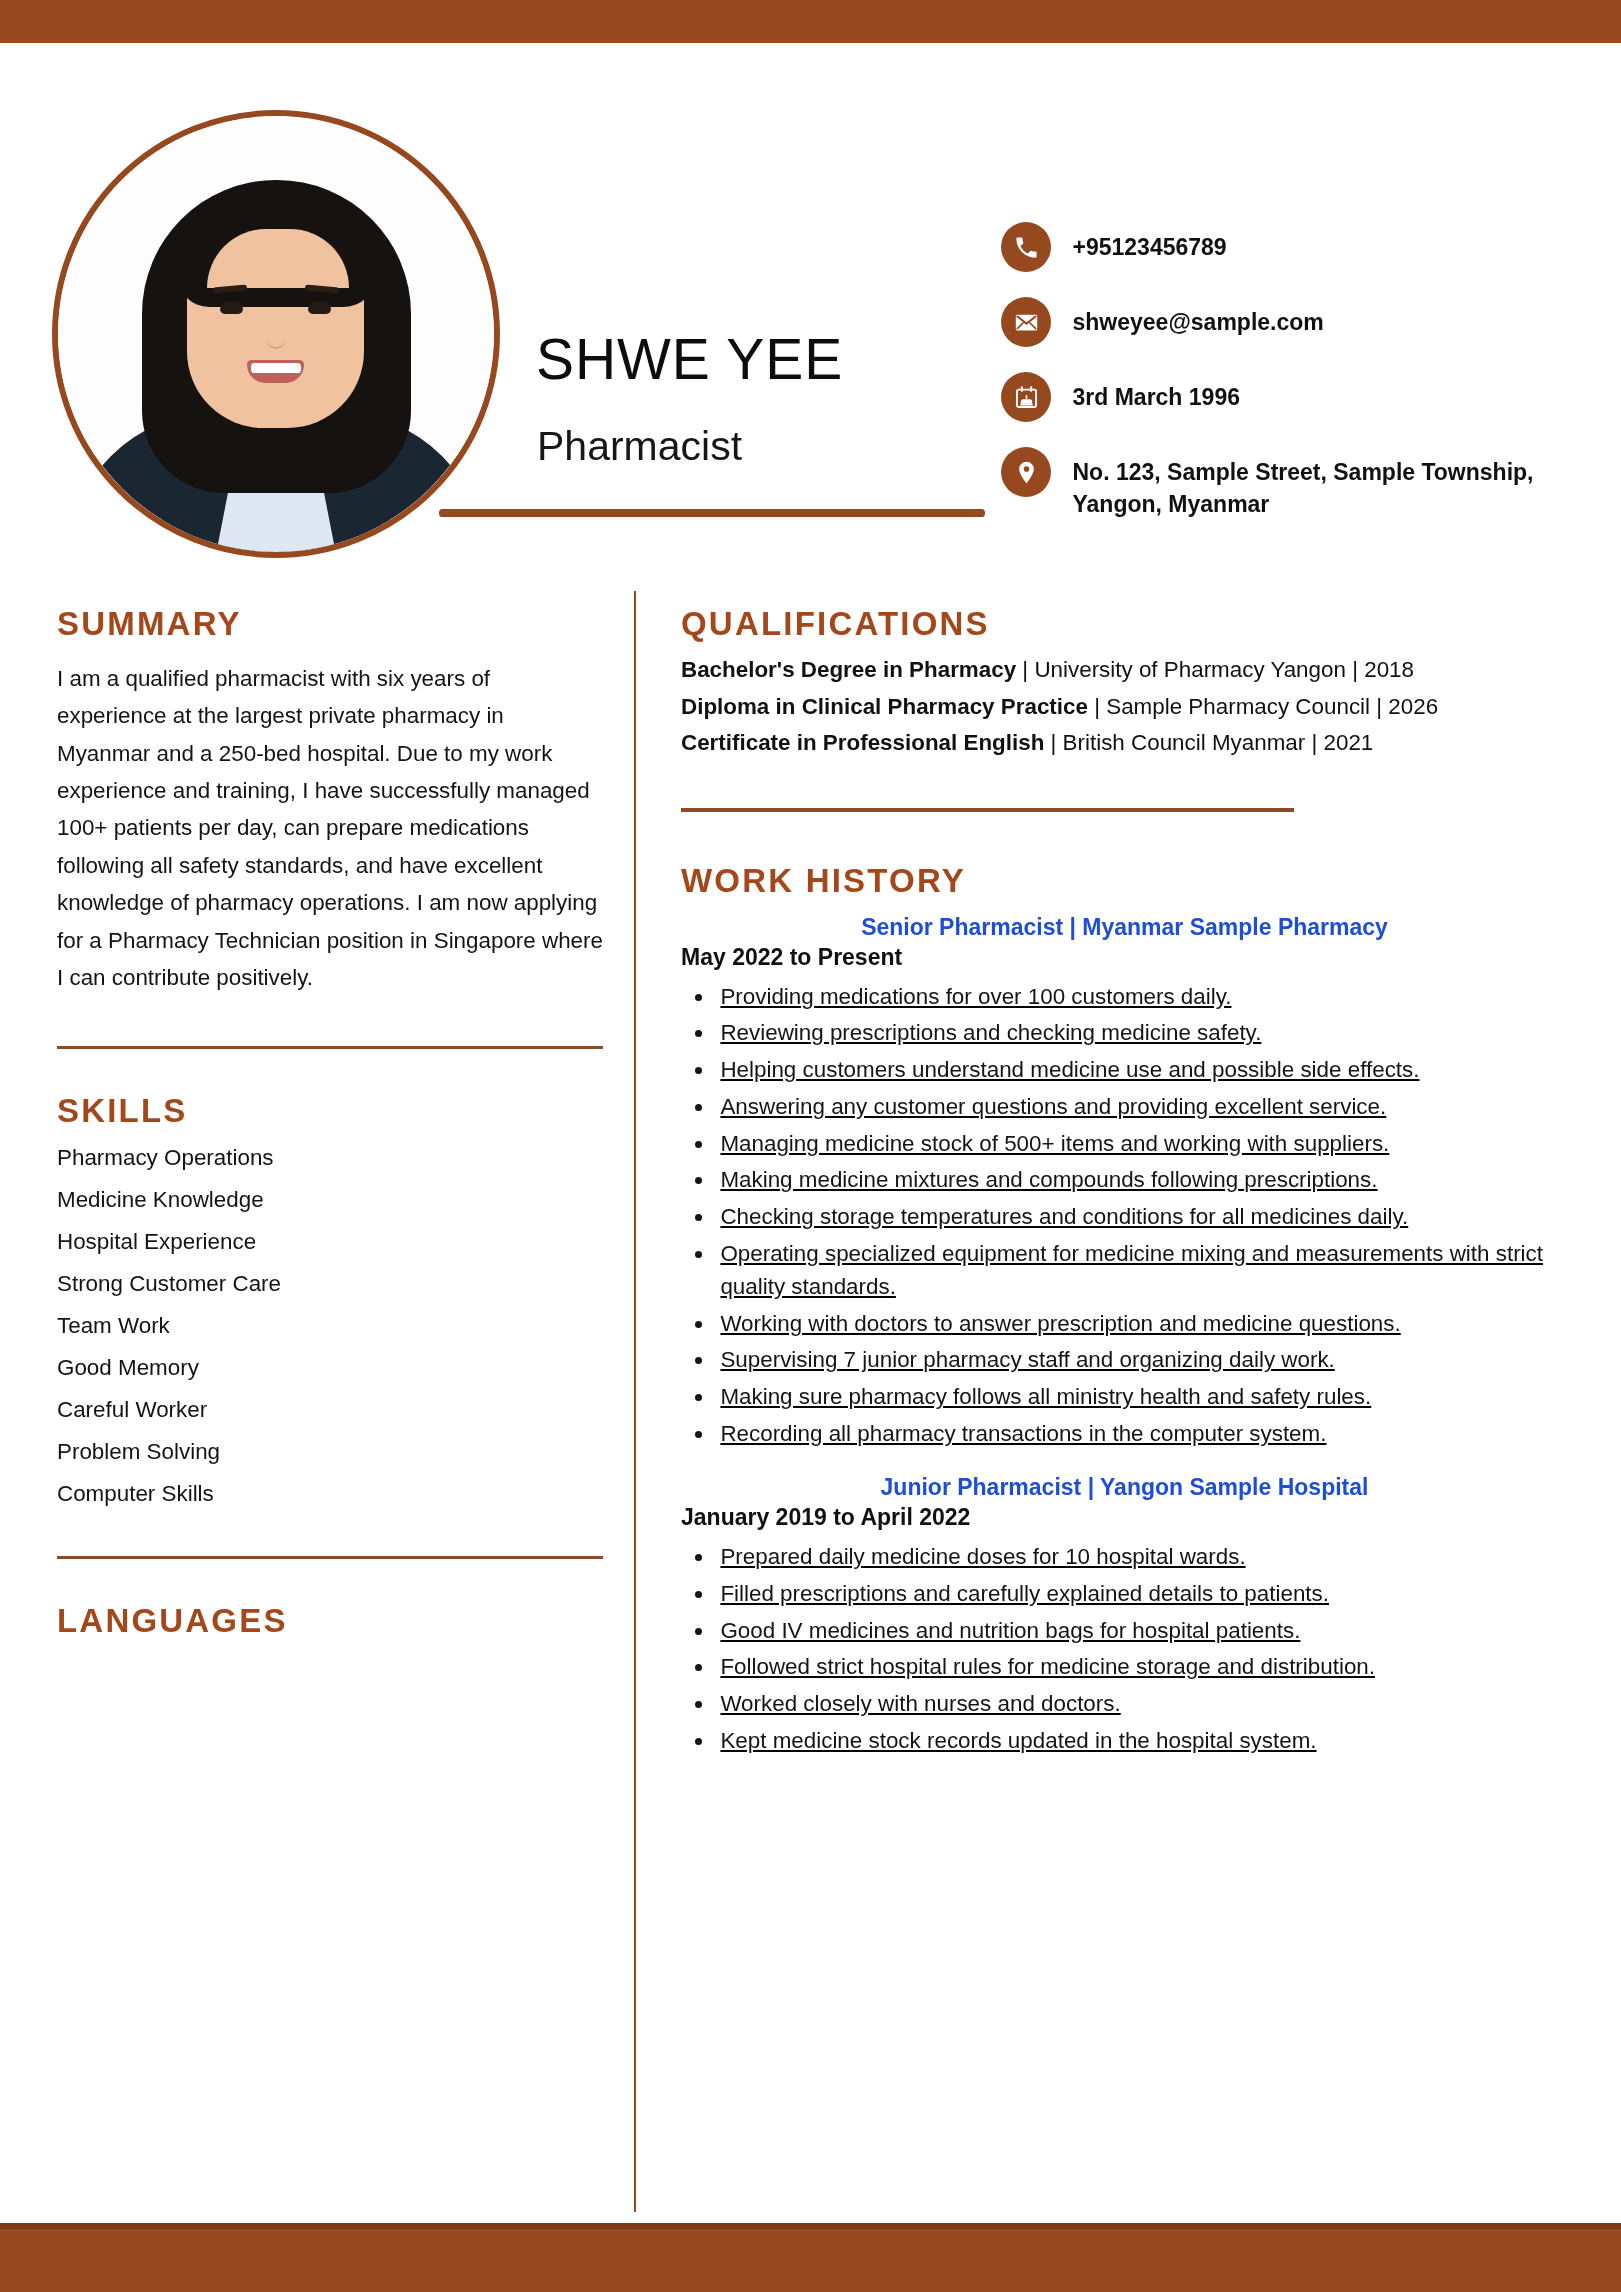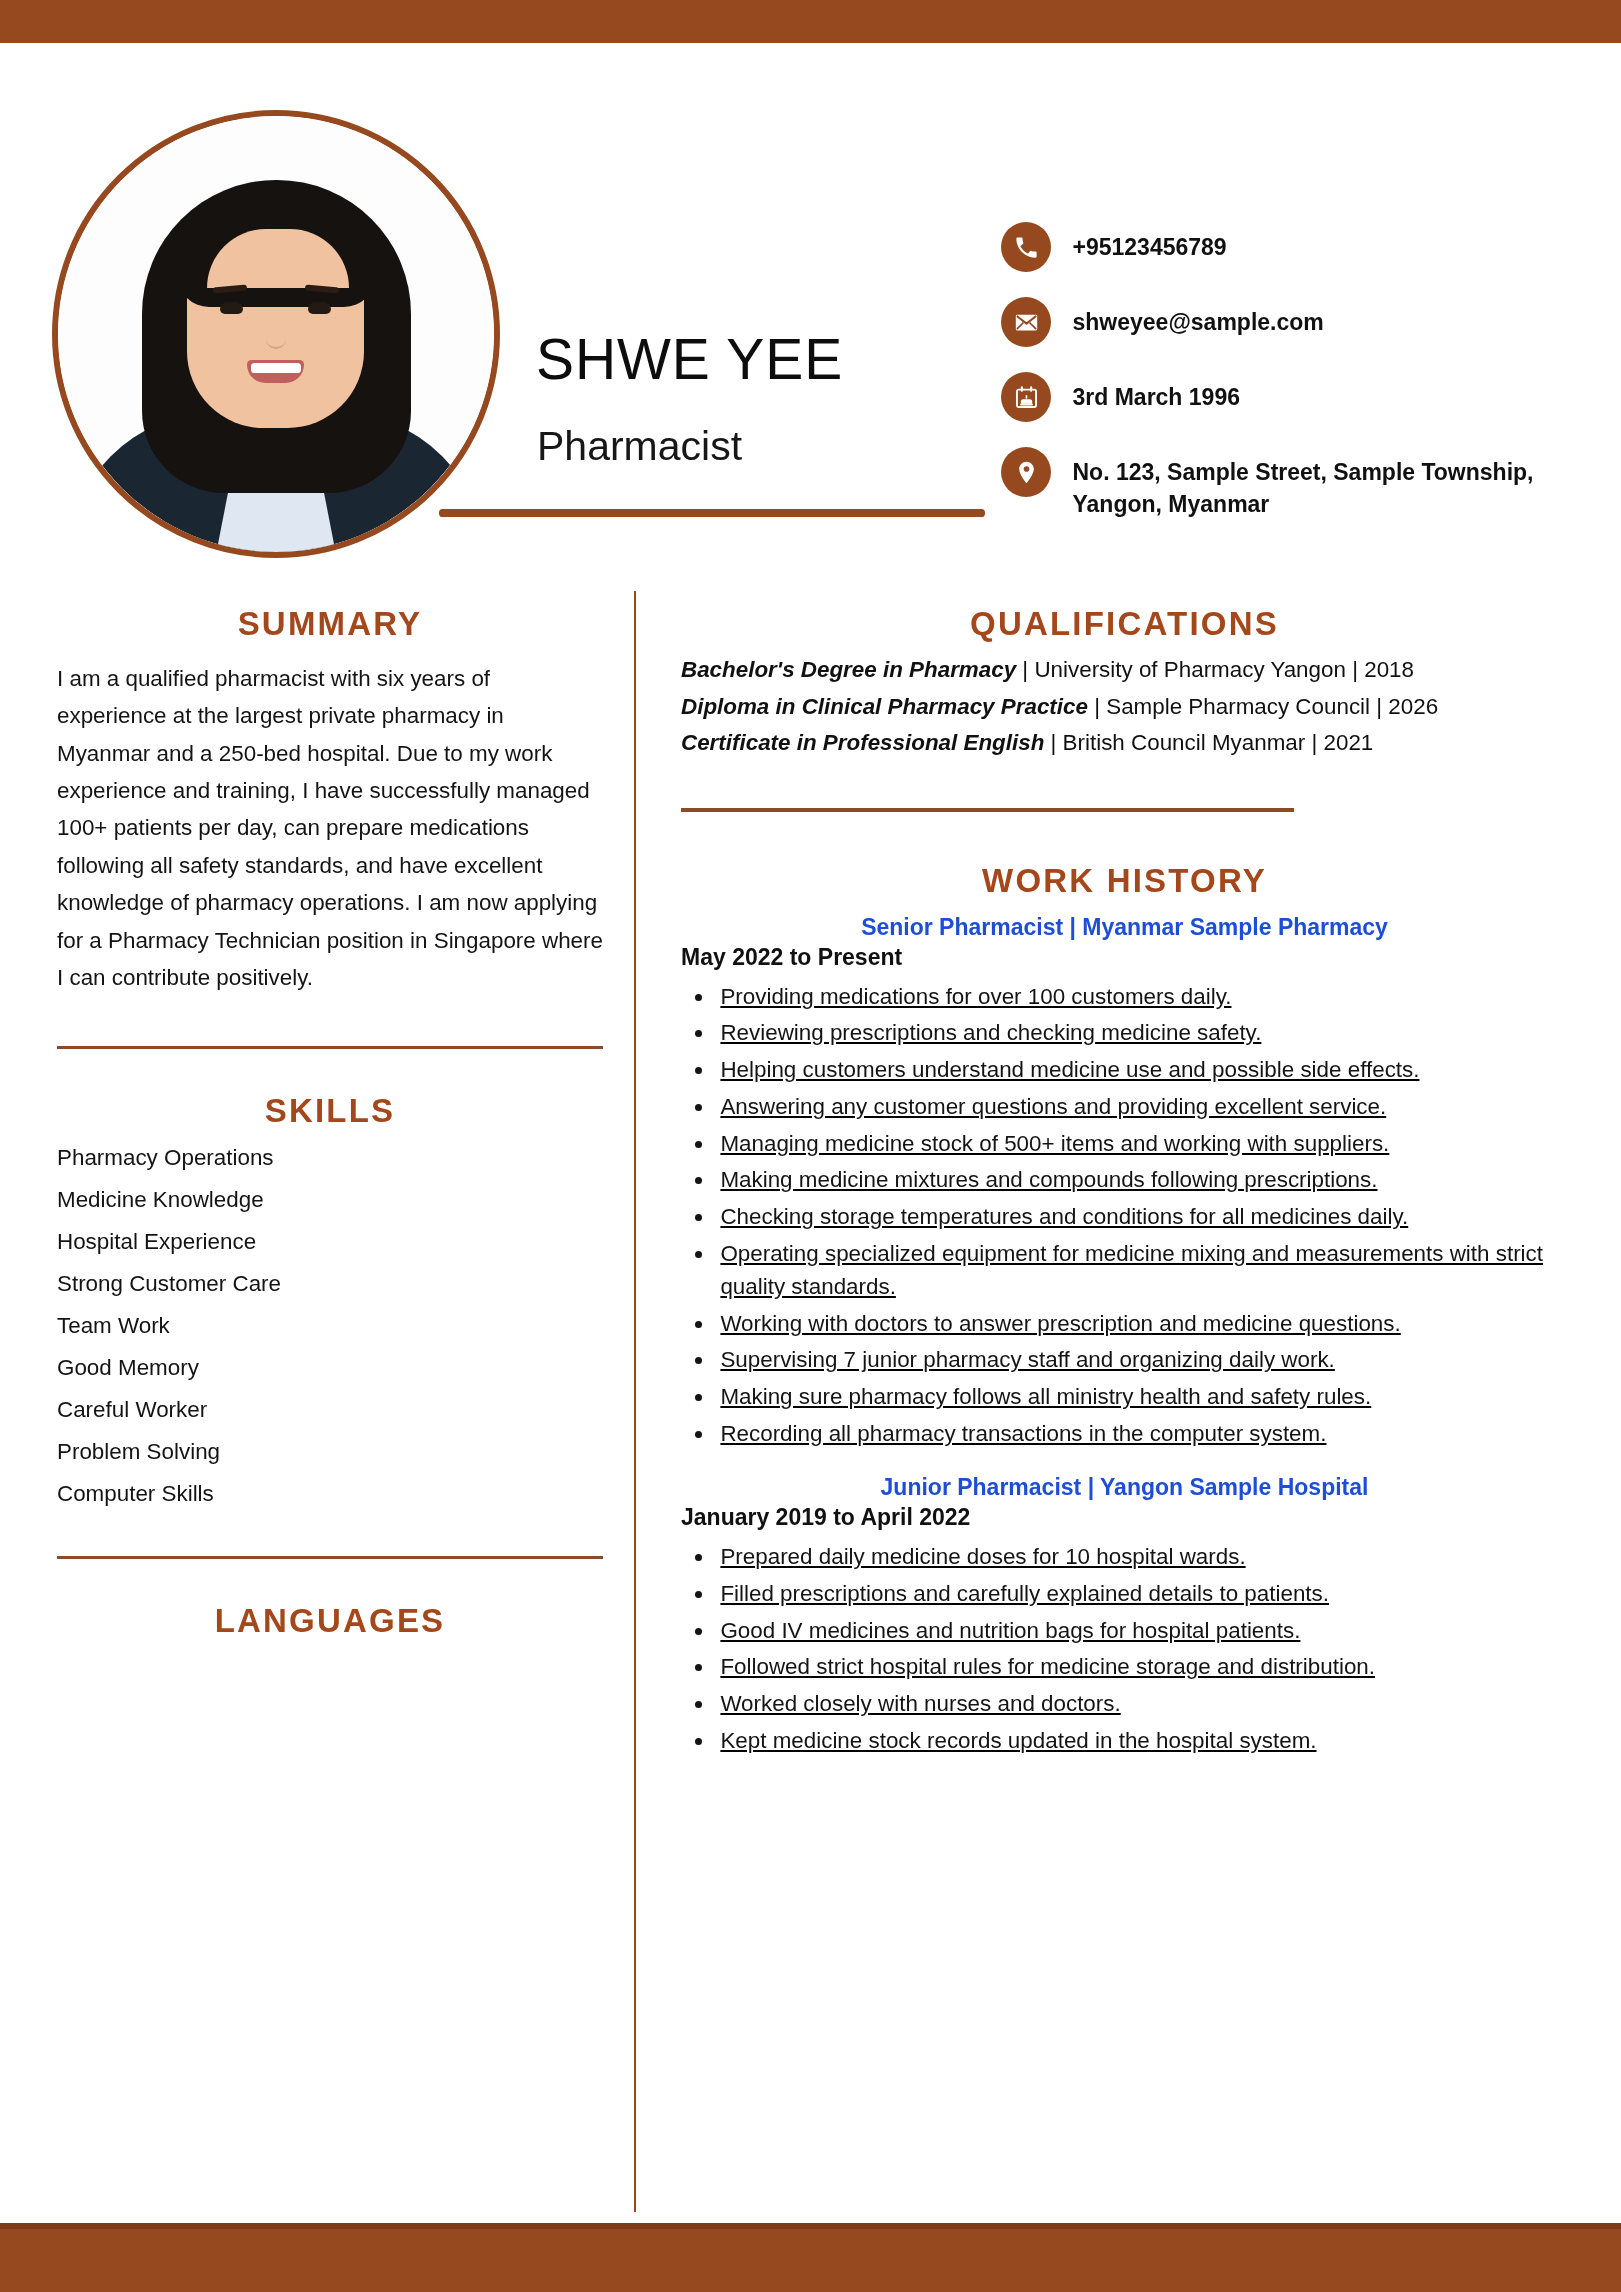--- a/index.html
+++ b/index.html
@@ -249,21 +249,20 @@
     position: absolute;
     left: 681px; top: 607px;
     width: 887px;
   }
 
   .sec-title {
     color: #A4481C;
     font-weight: bold;
     letter-spacing: 2.2px;
     line-height: 1;
-    text-align: center;
   }
   .left-col .sec-title { font-size: 33px; margin-bottom: 19.7px; }
   .right-col .sec-title { font-size: 33px; margin-bottom: 16px; }
 
   .summary-text {
     font-size: 22.4px;
     color: #141414;
     line-height: 1.67;
   }
 
@@ -285,21 +284,21 @@
     line-height: 1;
     margin-bottom: 19.7px;
   }
 
   .qual-line {
     font-size: 22.4px;
     color: #111111;
     line-height: 1.28;
     margin-bottom: 8px;
   }
-  .qual-line b { font-weight: bold; font-style: italic; }
+  .qual-line b { font-weight: bold; }
 
   .job-title {
     font-size: 23px;
     font-weight: bold;
     color: #1d4ed8;
     line-height: 1.3;
     text-align: center;
   }
   .job-date {
     font-size: 23px;

